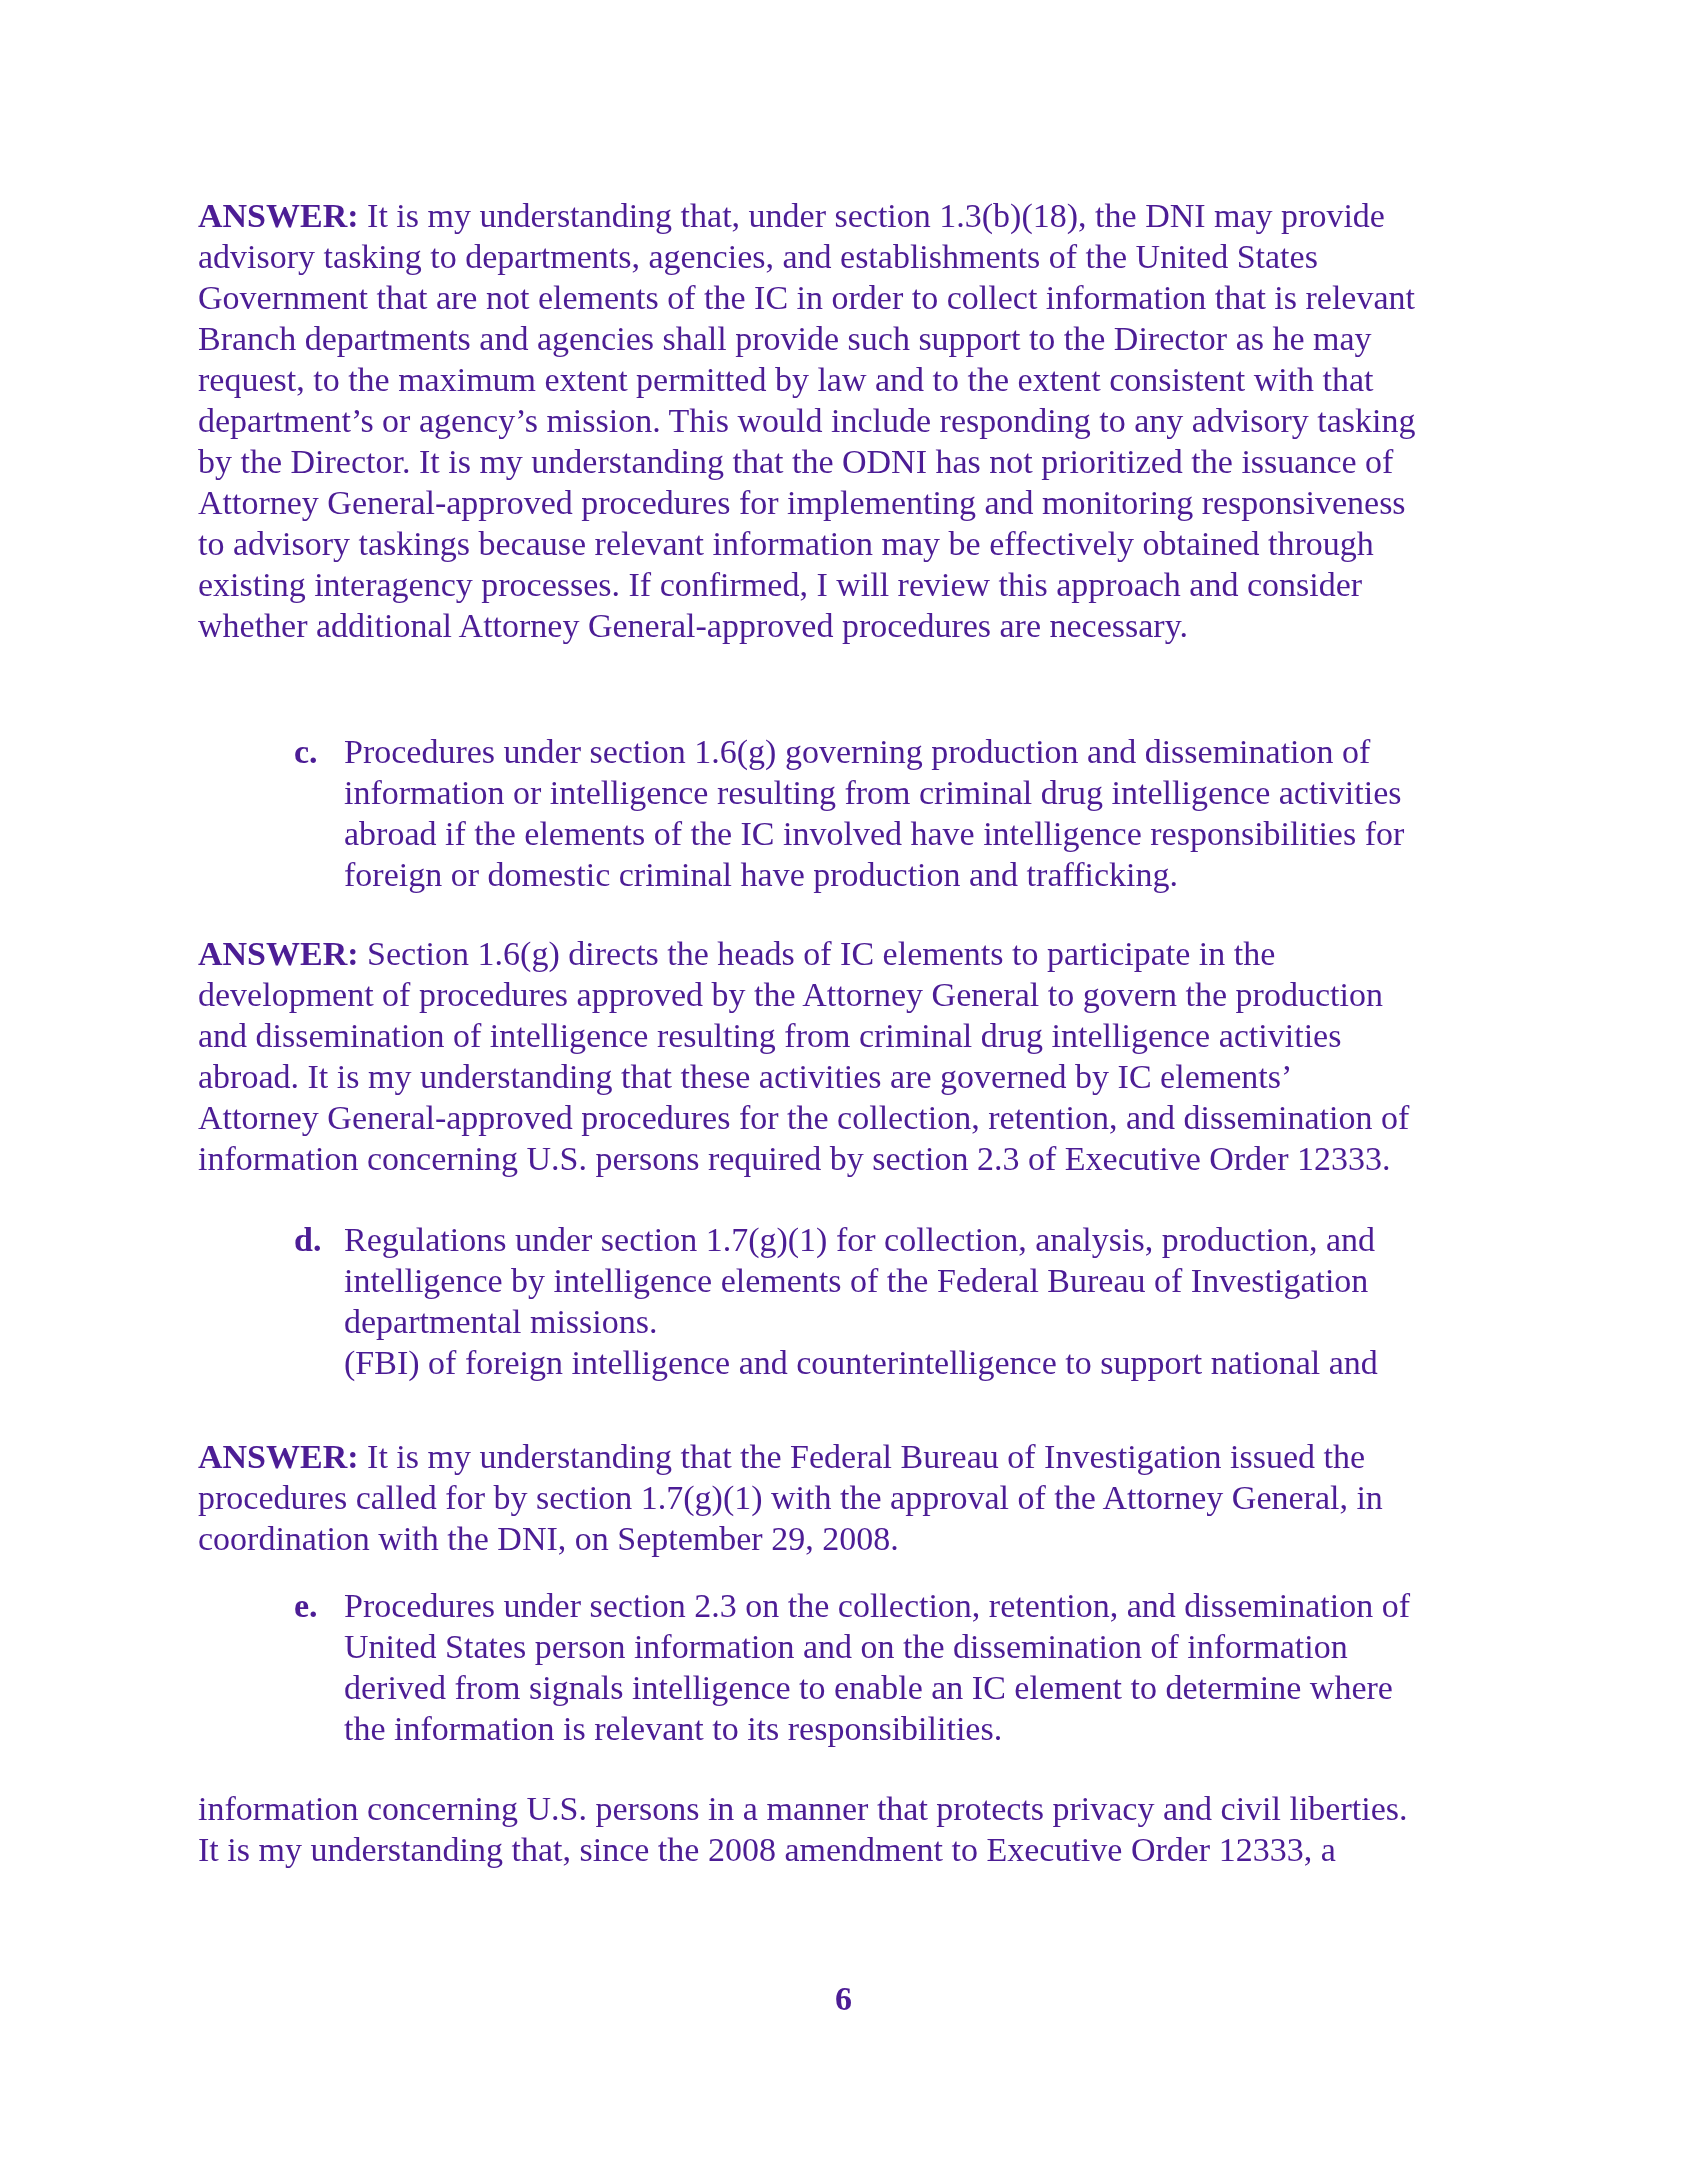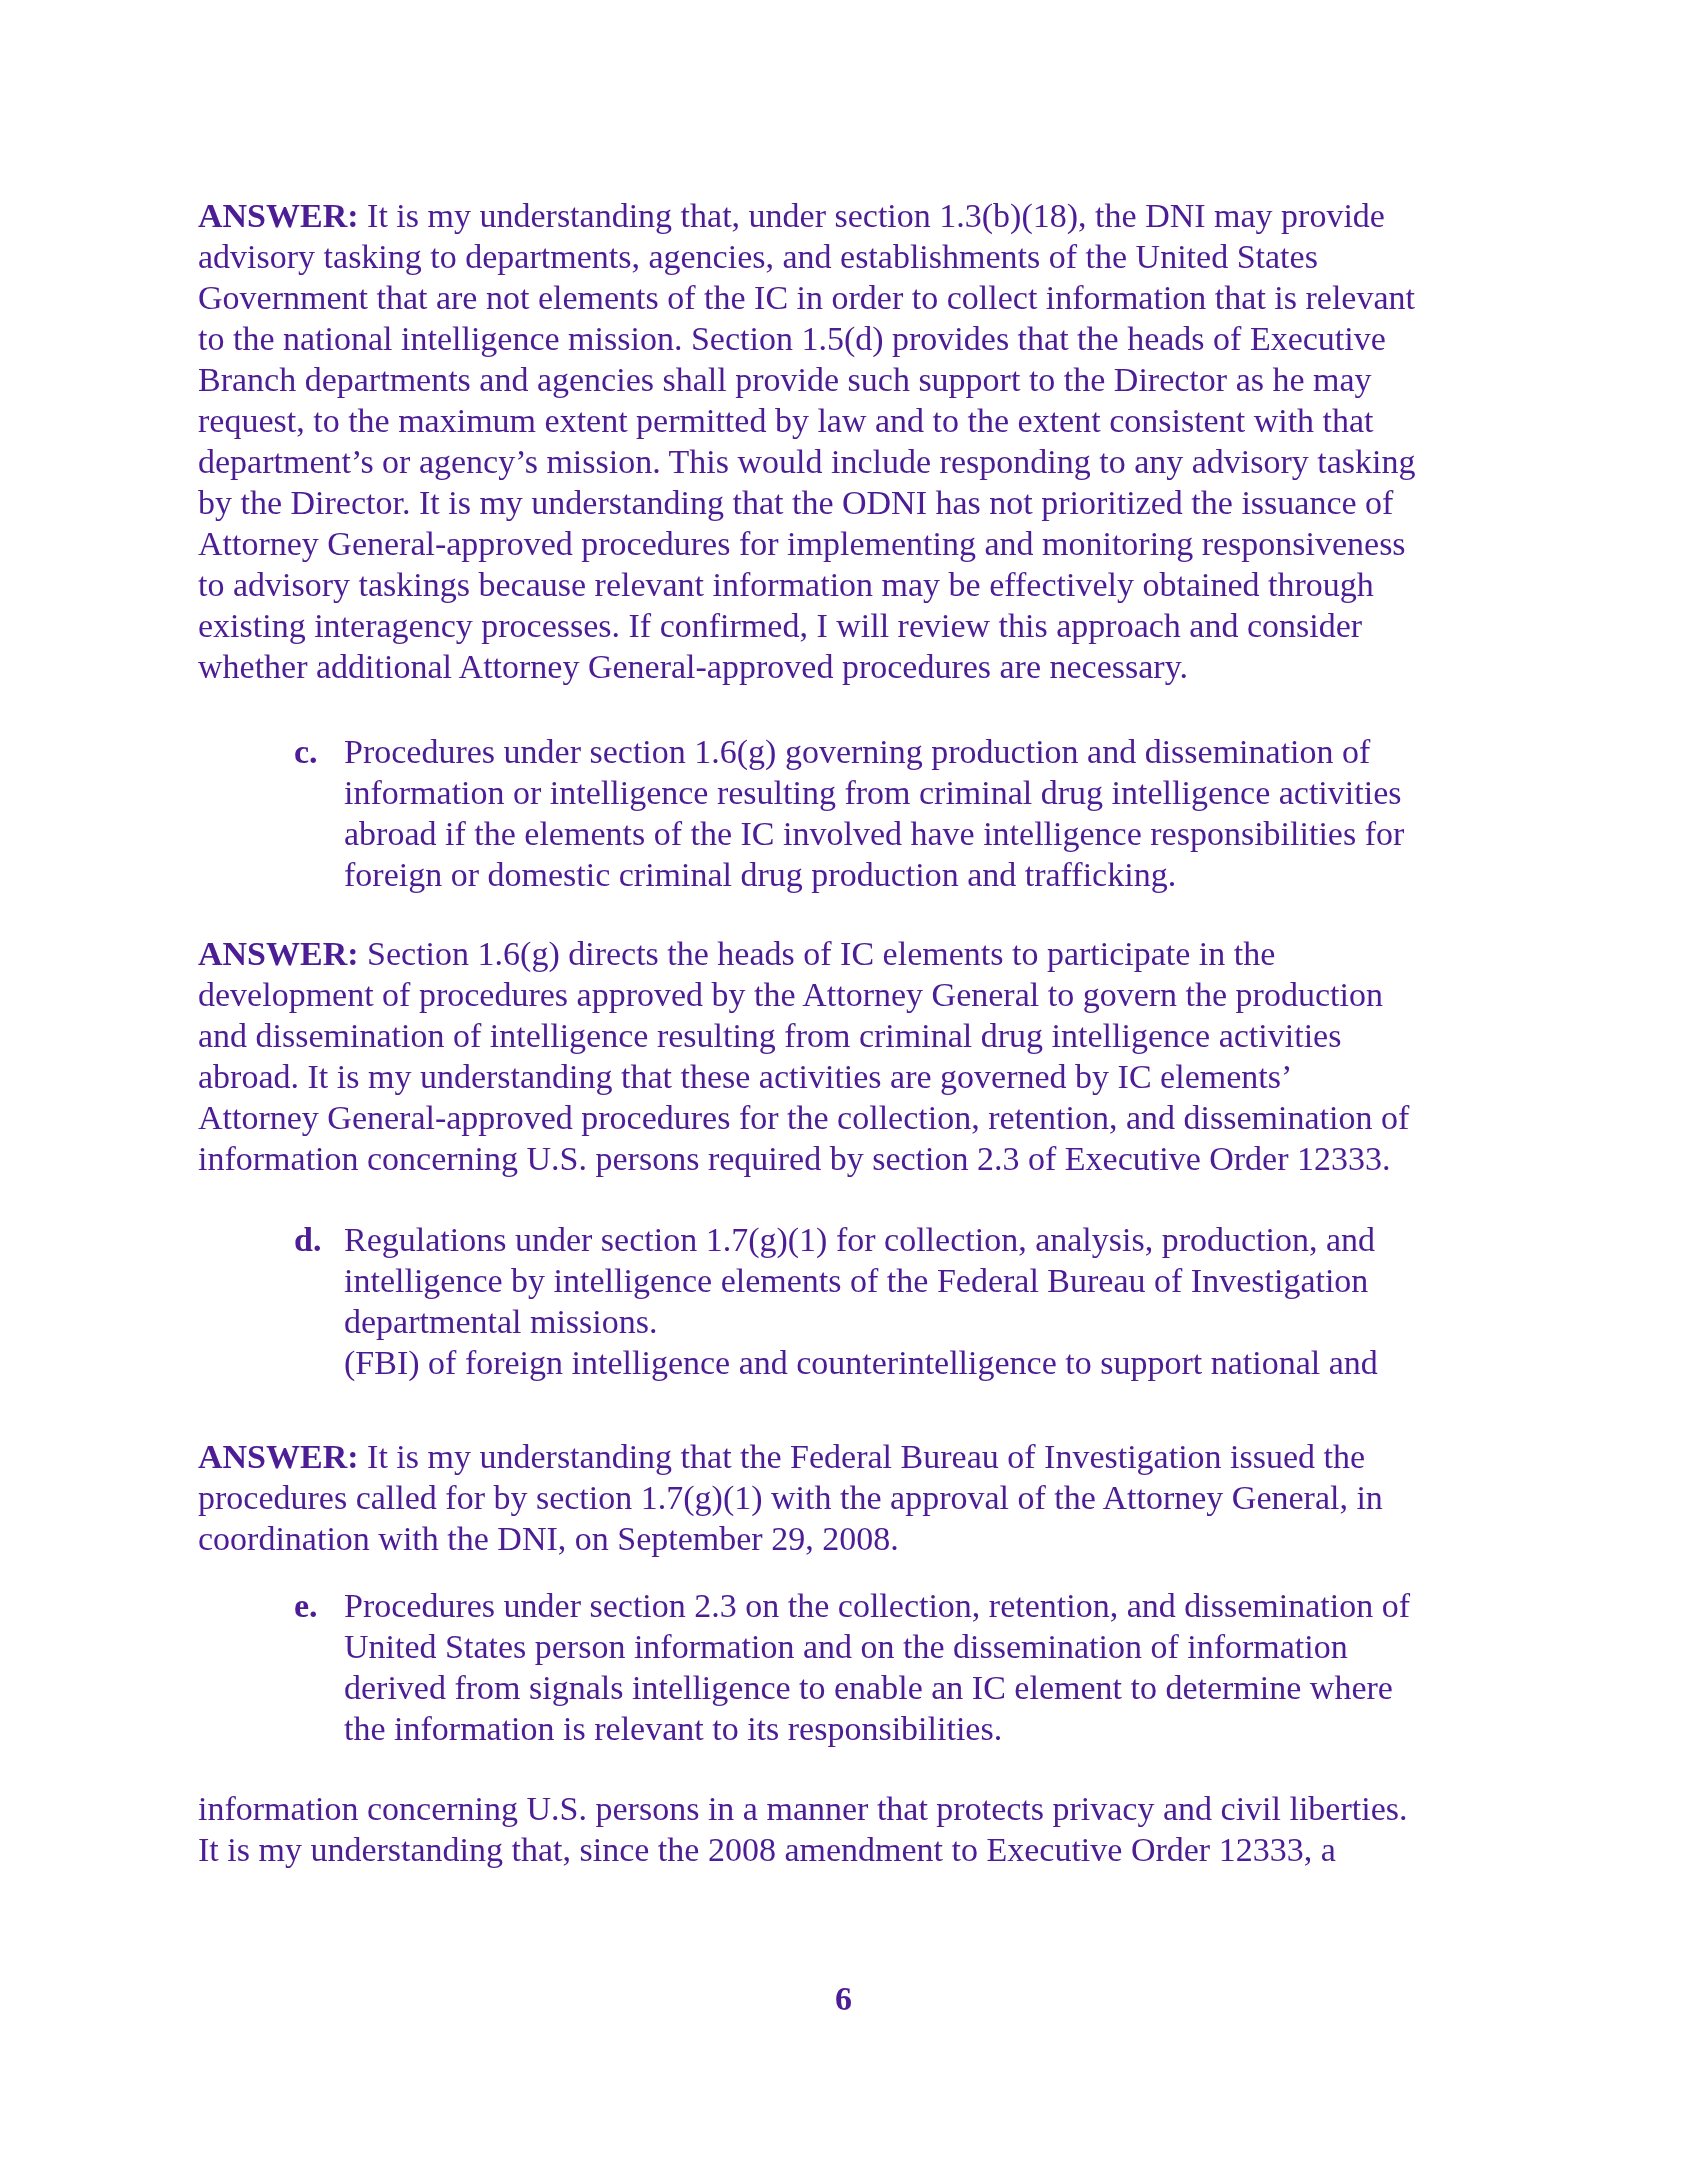--- a/index.html
+++ b/index.html
@@ -18,37 +18,36 @@
 </style>
 </head>
 <body>
 
 <div class="page">
 
   <div class="para" style="top:195px;">
     <span class="line"><span class="lbl">ANSWER:</span><span> It is my understanding that, under section 1.3(b)(18), the DNI may provide</span></span>
     <span class="line">advisory tasking to departments, agencies, and establishments of the United States</span>
     <span class="line">Government that are not elements of the IC in order to collect information that is relevant</span>
-    <span class="line">to the national intelligence mission.  Section 1.5(d) provides that the heads of Executive</span>
     <span class="line">Branch departments and agencies shall provide such support to the Director as he may</span>
     <span class="line">request, to the maximum extent permitted by law and to the extent consistent with that</span>
     <span class="line">department’s or agency’s mission. This would include responding to any advisory tasking</span>
     <span class="line">by the Director.  It is my understanding that the ODNI has not prioritized the issuance of</span>
     <span class="line">Attorney General-approved procedures for implementing and monitoring responsiveness</span>
     <span class="line">to advisory taskings because relevant information may be effectively obtained through</span>
     <span class="line">existing interagency processes.  If confirmed, I will review this approach and consider</span>
     <span class="line">whether additional Attorney General-approved procedures are necessary.</span>
   </div>
 
   <div class="item" style="top:731px;">
     <span class="ilbl">c.</span>
     <span class="line">Procedures under section 1.6(g) governing production and dissemination of</span>
     <span class="line">information or intelligence resulting from criminal drug intelligence activities</span>
     <span class="line">abroad if the elements of the IC involved have intelligence responsibilities for</span>
-    <span class="line">foreign or domestic criminal drug production and trafficking.</span>
+    <span class="line">foreign or domestic criminal have production and trafficking.</span>
   </div>
 
   <div class="para" style="top:933px;">
     <span class="line"><span class="lbl">ANSWER:</span><span> Section 1.6(g) directs the heads of IC elements to participate in the</span></span>
     <span class="line">development of procedures approved by the Attorney General to govern the production</span>
     <span class="line">and dissemination of intelligence resulting from criminal drug intelligence activities</span>
     <span class="line">abroad.  It is my understanding that these activities are governed by IC elements’</span>
     <span class="line">Attorney General-approved procedures for the collection, retention, and dissemination of</span>
     <span class="line">information concerning U.S. persons required by section 2.3 of Executive Order 12333.</span>
   </div>

